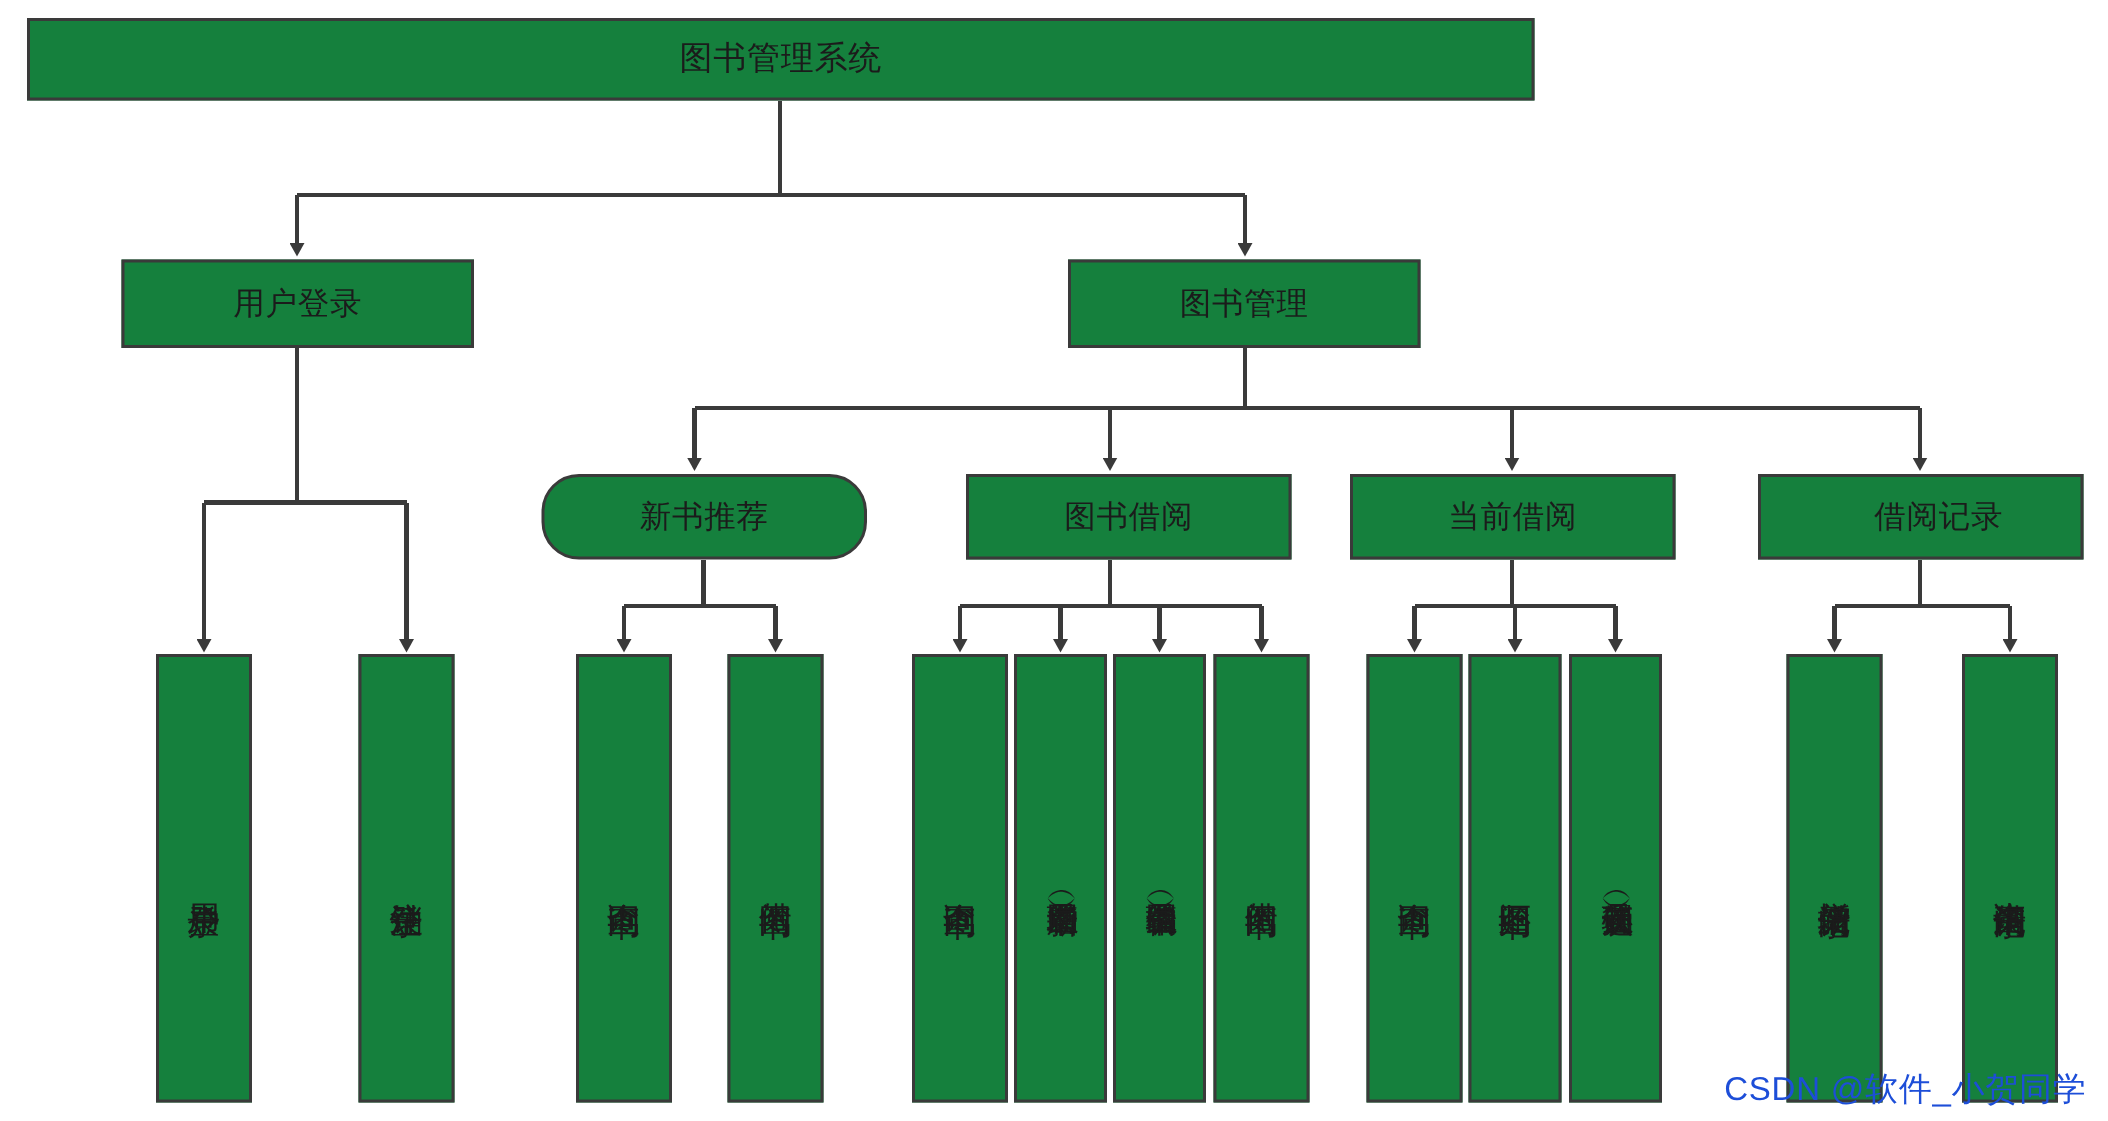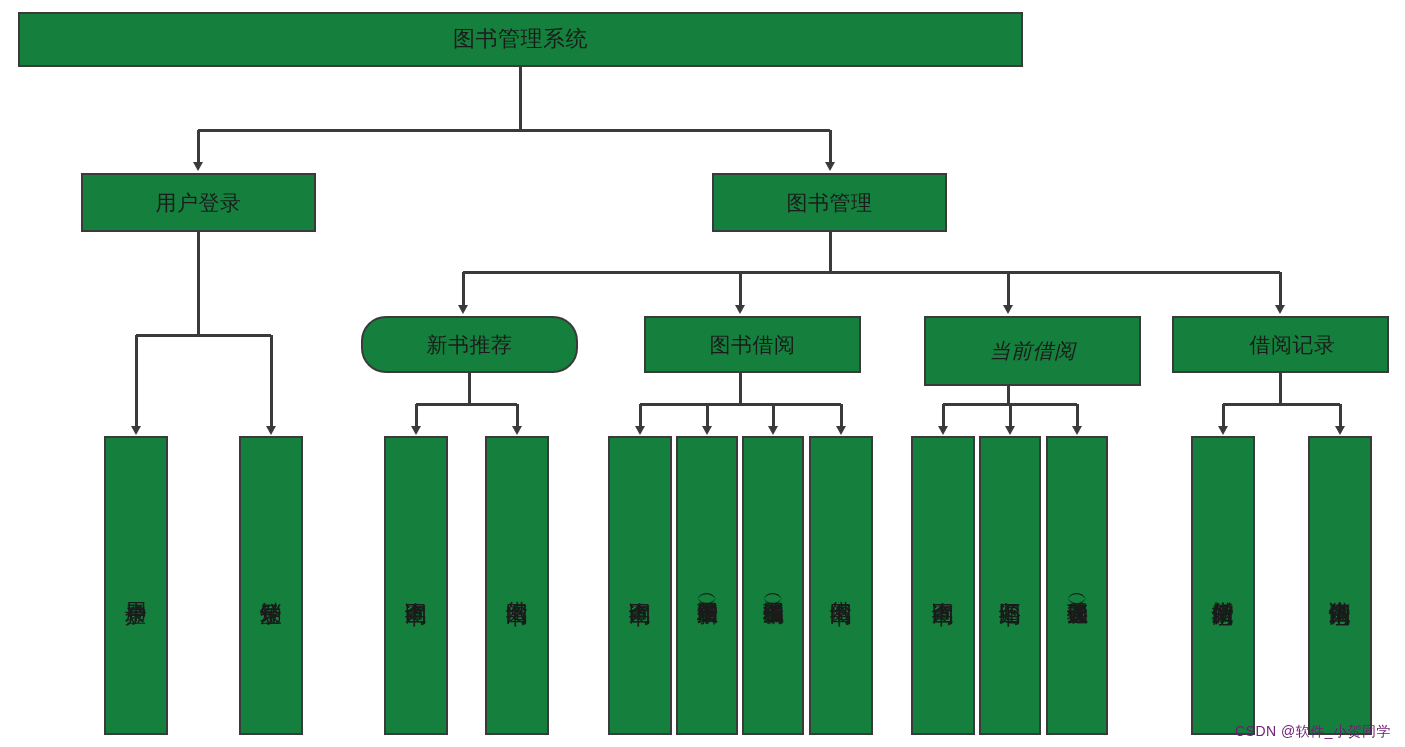--- a/index.html
+++ b/index.html
@@ -67,22 +67,22 @@
   }
   .node-label-v.tight {
     font-size: 21px;
     line-height: 1.18;
     letter-spacing: 0px;
   }
   .watermark {
     position: absolute;
     right: 14px;
     bottom: 6px;
-    font-size: 14px;
-    color: #701a75;
+    font-size: 22px;
+    color: #1d4ed8;
     white-space: nowrap;
     letter-spacing: 0.5px;
   }
 </style>
 </head>
 <body>
 
 <div id="diagram-root">
 
   <svg id="tree-svg" viewBox="0 0 1405 747" xmlns="http://www.w3.org/2000/svg">
@@ -145,21 +145,21 @@
   <div class="node-box level2" style="left:712px; top:173px; width:235px; height:59px;">
     <span class="node-label-h">图书管理</span>
   </div>
 
   <div class="node-box level3" style="left:361px; top:316px; width:217px; height:57px;border-radius:25px;">
     <span class="node-label-h">新书推荐</span>
   </div>
   <div class="node-box level3" style="left:632px; top:316px; width:217px; height:57px;margin-left:12px;">
     <span class="node-label-h">图书借阅</span>
   </div>
-  <div class="node-box level3" style="left:924px; top:316px; width:217px; height:70px;font-style:italic;">
+  <div class="node-box level3" style="left:900px; top:316px; width:217px; height:57px;">
     <span class="node-label-h">当前借阅</span>
   </div>
   <div class="node-box level3" style="left:1172px; top:316px; width:217px; height:57px;padding-left:24px;">
     <span class="node-label-h">借阅记录</span>
   </div>
 
   <div class="node-box leaf" style="left:104px; top:436px; width:64px; height:299px;">
     <span class="node-label-v">用户登录</span>
   </div>
   <div class="node-box leaf" style="left:239px; top:436px; width:64px; height:299px;">

